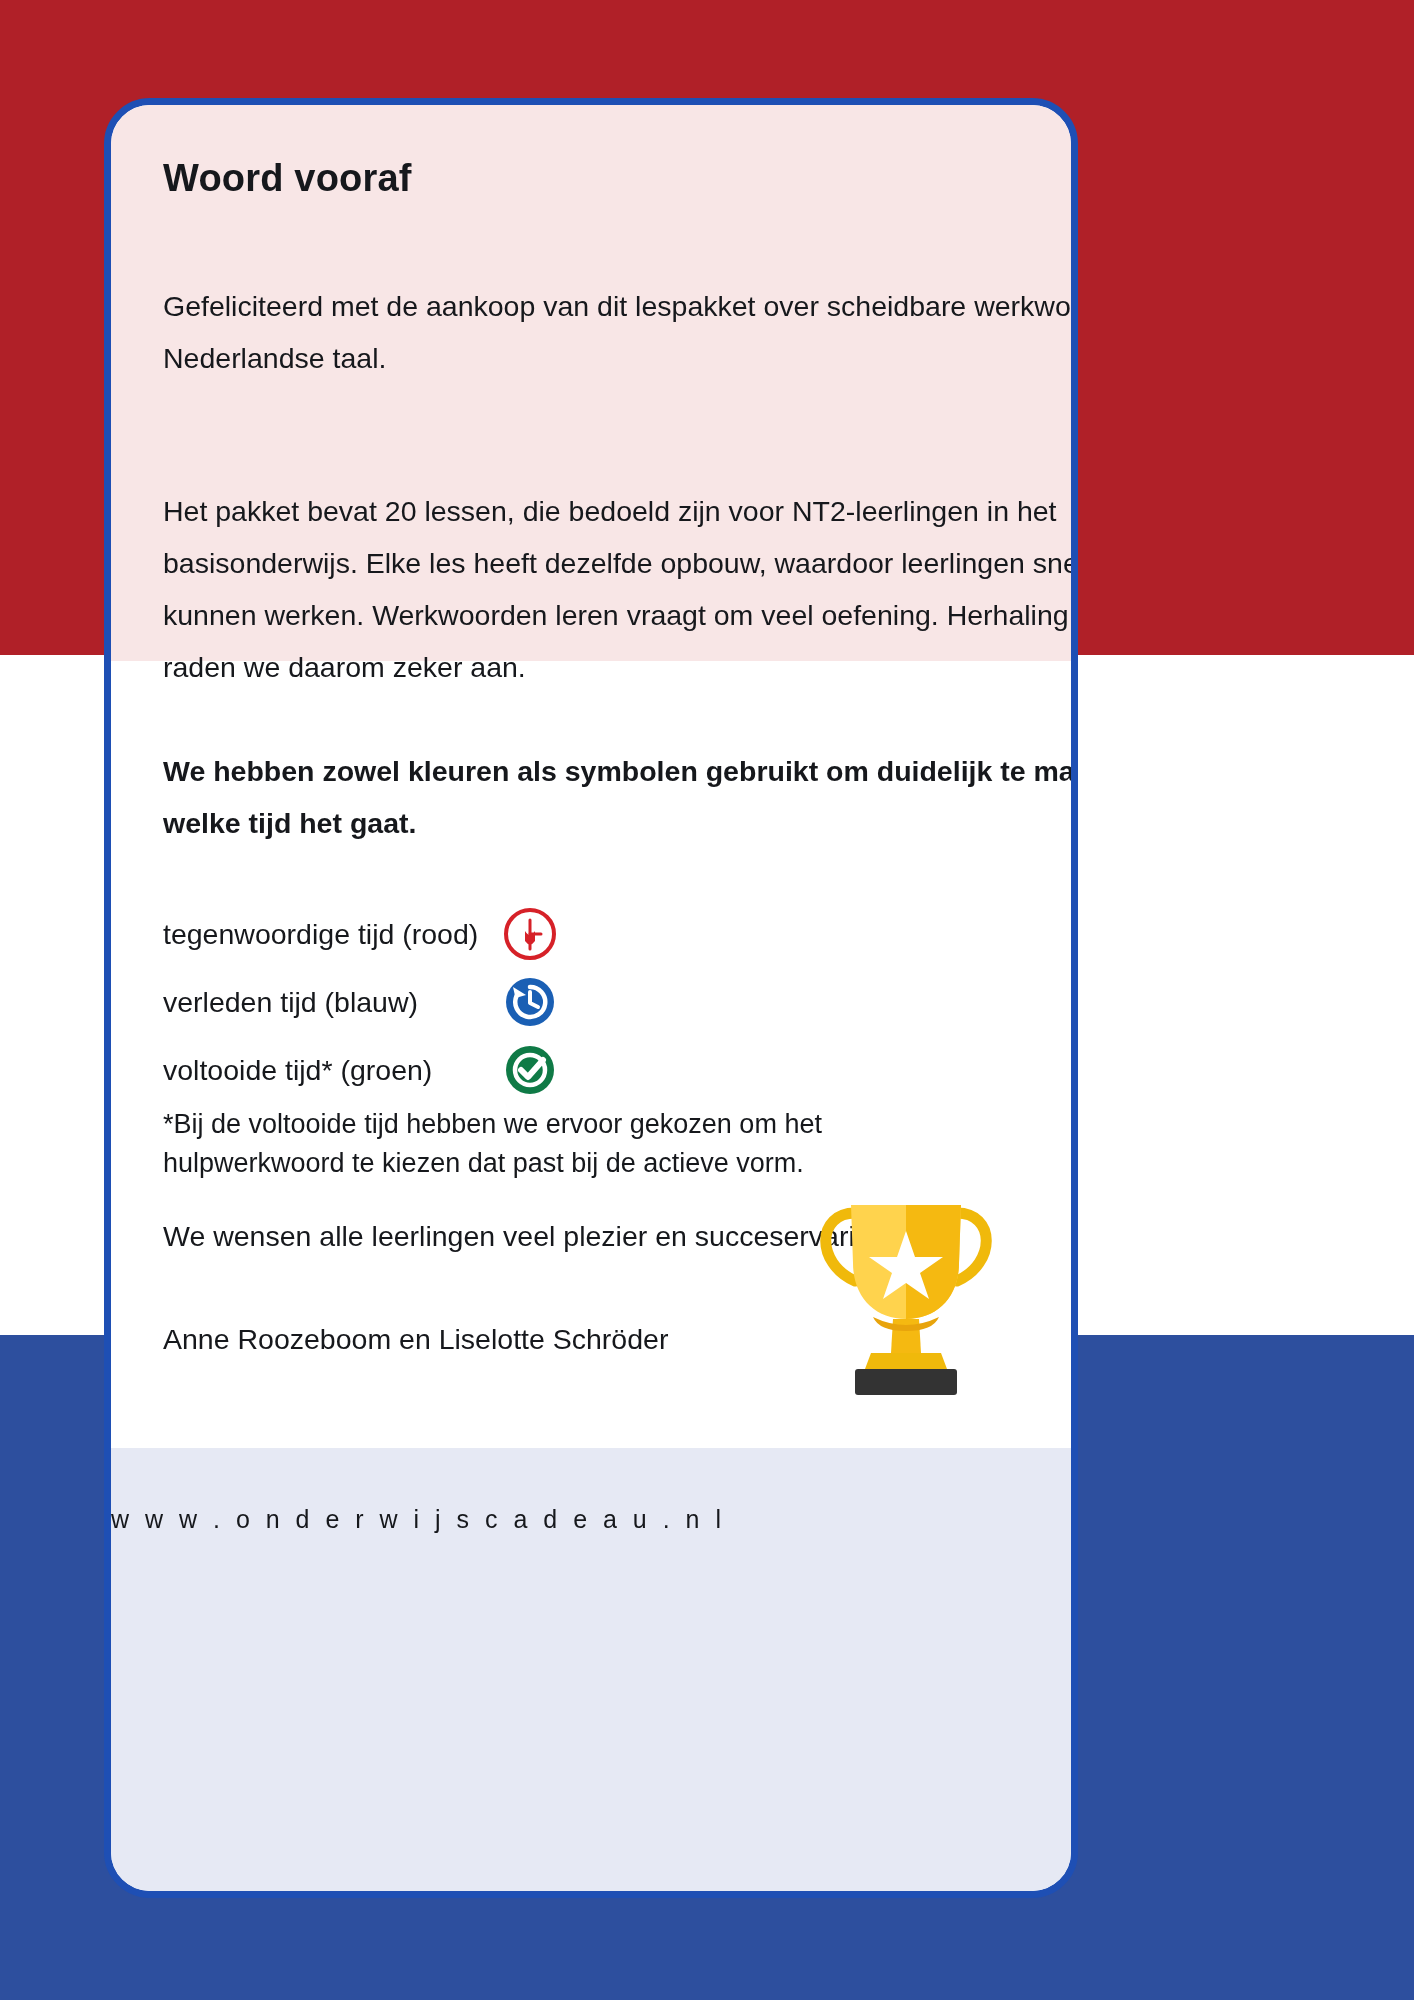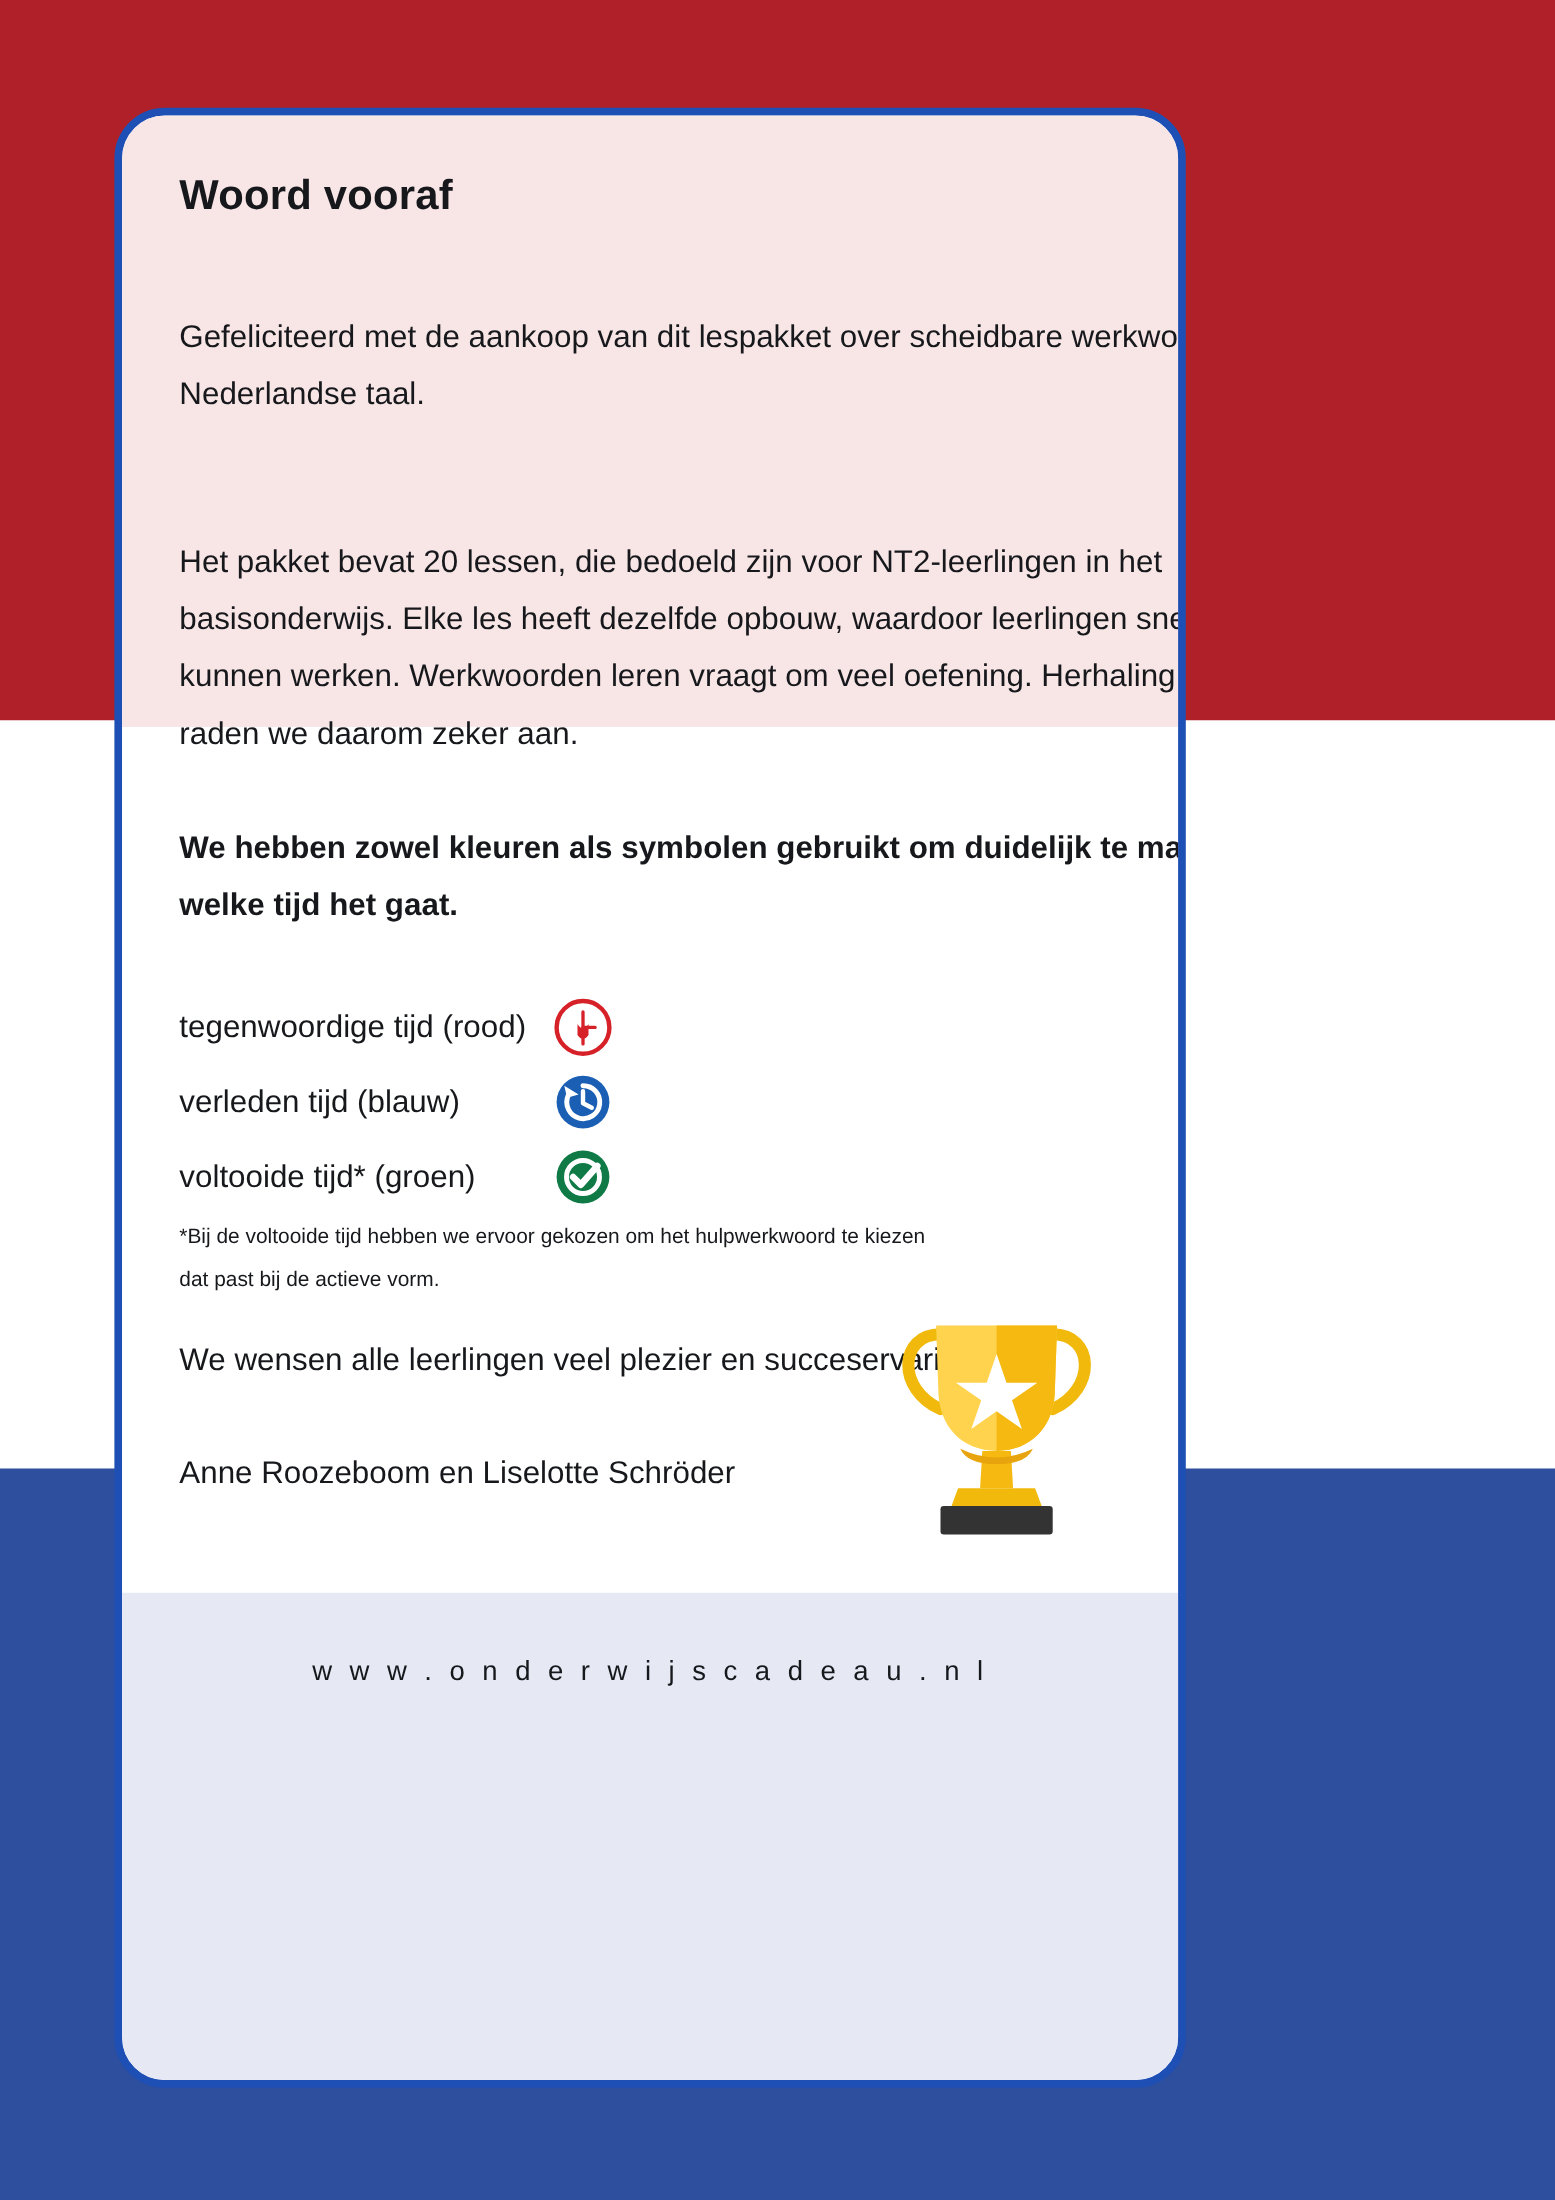--- a/index.html
+++ b/index.html
@@ -135,21 +135,21 @@
     width: 54px;
     height: 54px;
     display: block;
   }
 
   .footnote {
     position: absolute;
     left: 52px;
     top: 1000px;
     width: 700px;
-    font-size: 19px;
+    font-size: 27px;
     line-height: 39px;
     color: #16181c;
   }
 
   .p4 {
     position: absolute;
     left: 52px;
     top: 1105px;
     width: 1060px;
     font-size: 28.5px;
@@ -164,21 +164,20 @@
     font-size: 28.5px;
     line-height: 52px;
     color: #16181c;
   }
 
   .website {
     position: absolute;
     left: 0;
     right: 0;
     top: 1400px;
-    text-align: center;
     font-size: 25px;
     letter-spacing: 4.5px;
     color: #16181c;
   }
 
   .trophy {
     position: absolute;
     left: 690px;
     top: 1080px;
     width: 210px;

